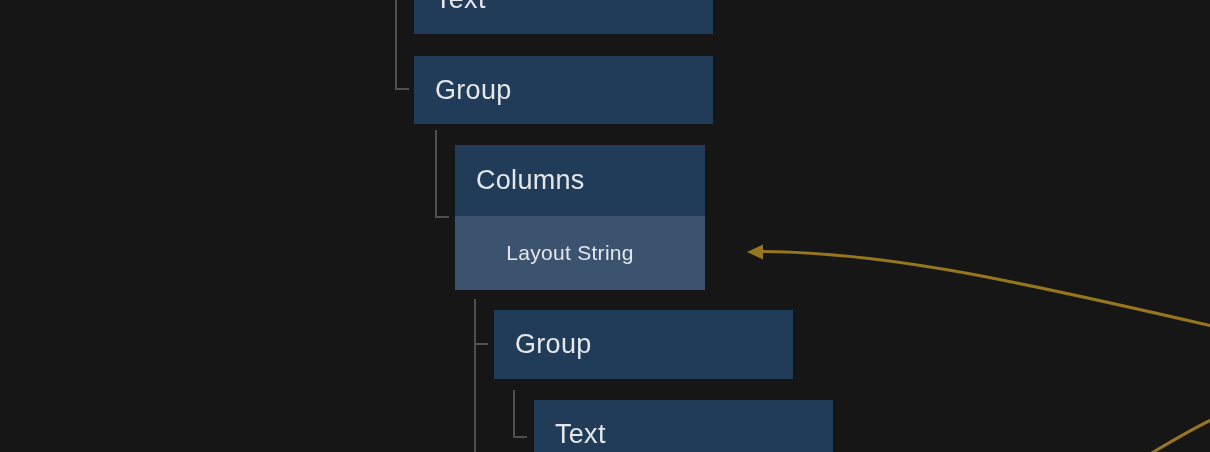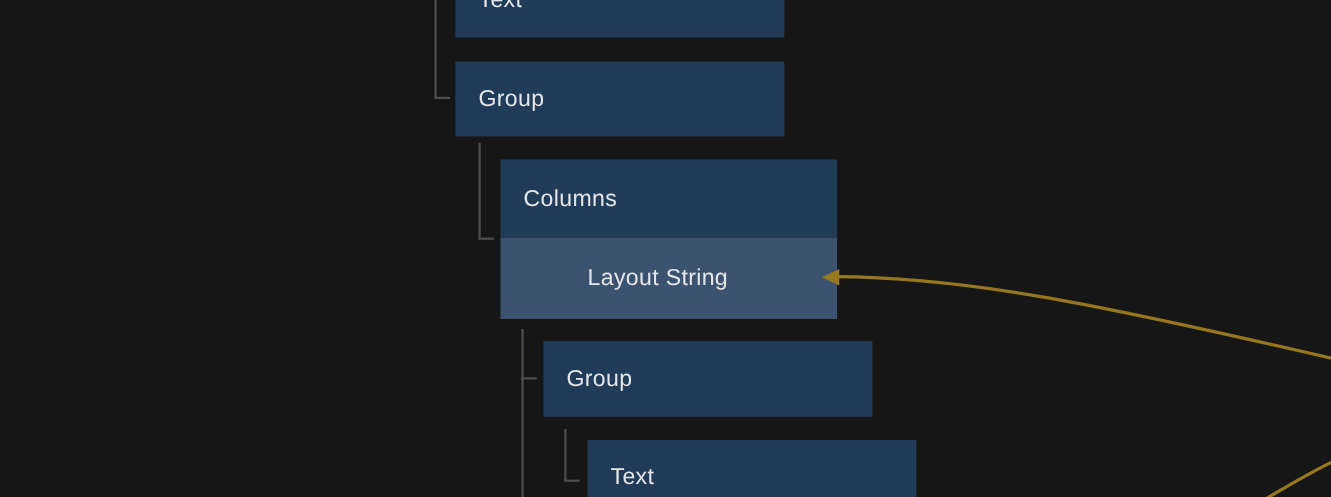--- a/index.html
+++ b/index.html
@@ -17,21 +17,21 @@
   }
   .node {
     position: absolute;
     background: var(--node-fill, #213c59);
     display: flex;
     align-items: center;
     box-sizing: border-box;
   }
   .node-label {
     color: var(--label, #e4e6e9);
-    font-size: 21px;
+    font-size: 27px;
     letter-spacing: 0.3px;
     padding-left: 21px;
     white-space: nowrap;
   }
   .node-card {
     position: absolute;
     display: flex;
     flex-direction: column;
   }
   .node-header {
@@ -85,21 +85,21 @@
   <div class="guide guide-h" style="left:513px; top:436px;"></div>
 
   <div class="node" style="left:414px; top:-35px; width:299px; height:69px;">
     <span class="node-label">Text</span>
   </div>
 
   <div class="node" style="left:414px; top:56px; width:299px; height:68px;">
     <span class="node-label">Group</span>
   </div>
 
-  <div class="node-card" style="left:455px; top:145px; width:306px;">
+  <div class="node-card" style="left:455px; top:145px; width:250px;">
     <div class="node-header" style="height:71px;">
       <span class="node-label">Columns</span>
     </div>
     <div class="node-port" style="height:74px;">
       <span class="port-label">Layout String</span>
     </div>
   </div>
 
   <div class="node" style="left:494px; top:310px; width:299px; height:69px;">
     <span class="node-label">Group</span>

